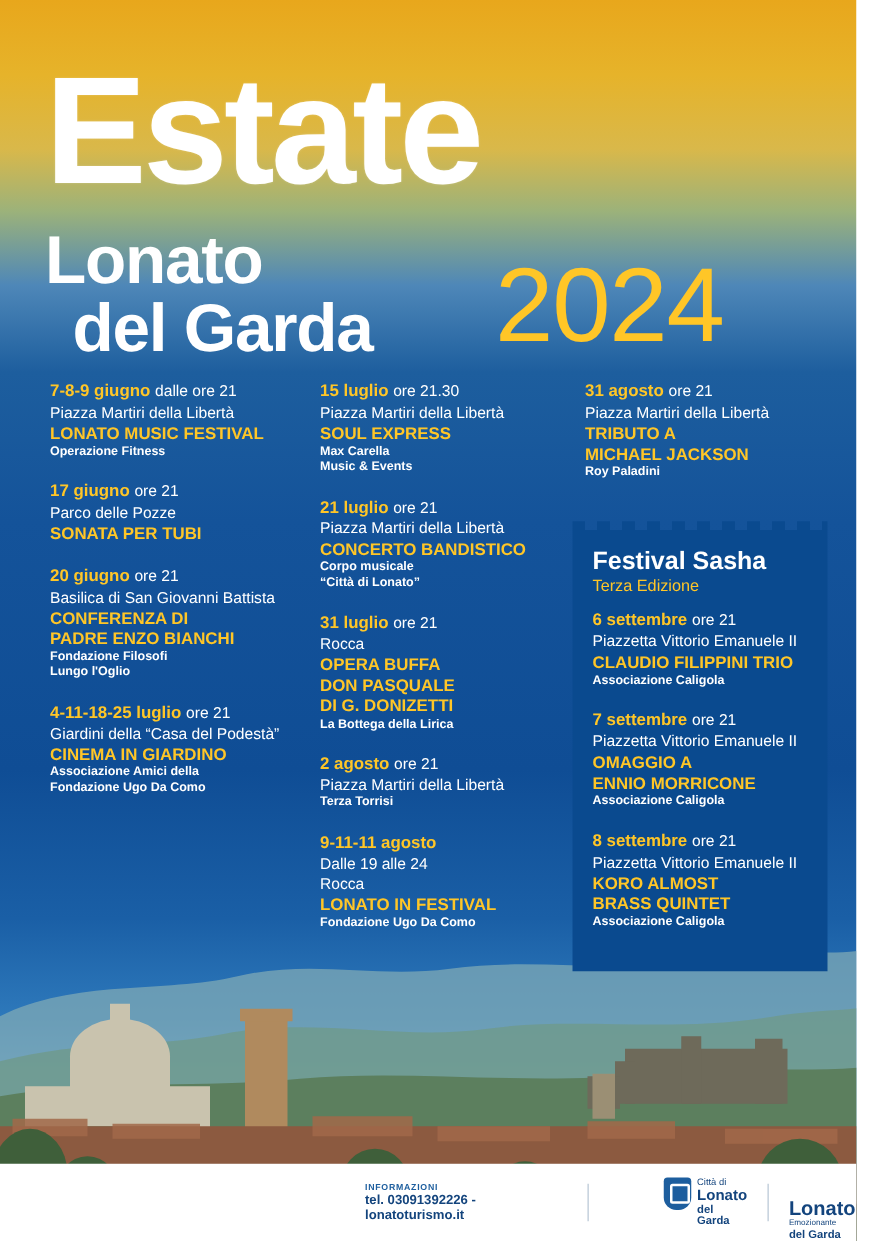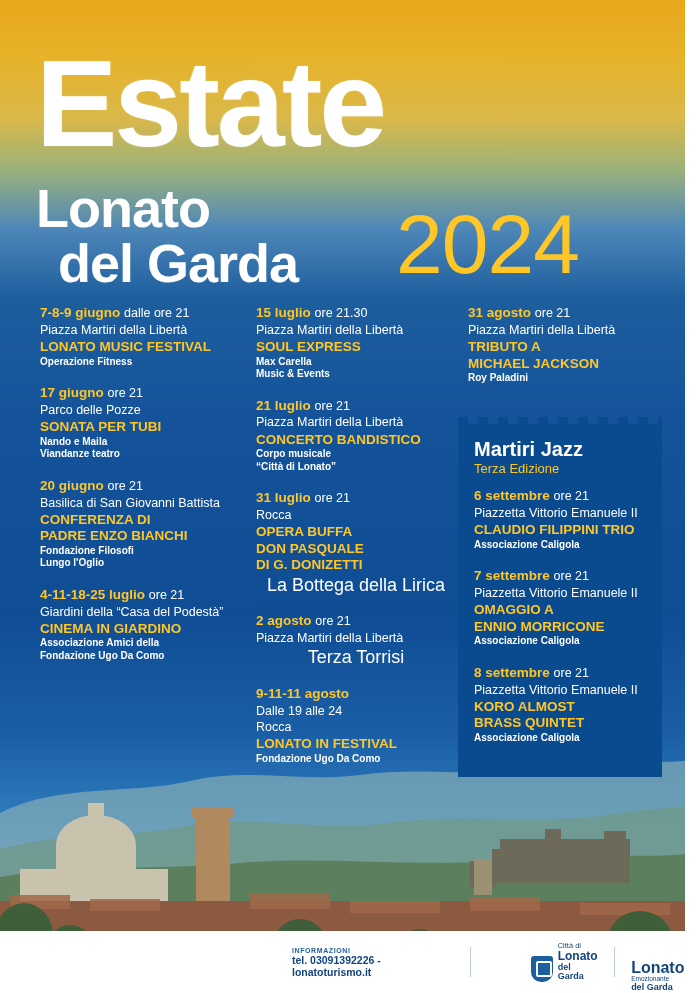--- a/index.html
+++ b/index.html
@@ -67,21 +67,21 @@
     font-size: 13.5px; font-weight: bold; color: #ffc627;
     line-height: 1.25;
   }
   .ev-date .time { font-weight: normal; color: #ffffff; font-size: 12.5px; }
   .ev-place { font-size: 12.5px; color: #ffffff; line-height: 1.3; }
   .ev-title {
     font-size: 13.5px; font-weight: bold; color: #ffc627;
     line-height: 1.22; margin-top: 1px;
   }
   .ev-sub { font-size: 10px; font-weight: bold; color: #ffffff; line-height: 1.25; }
-  .ev-sub-light { font-size: 18px; font-weight: normal; color: #ffffff; line-height: 1.25; text-align: center; }
+  .ev-sub-light { font-size: 10px; font-weight: bold; color: #ffffff; line-height: 1.25; }
 
   
   .jazz {
     position: absolute; left: 458px; top: 424px;
     width: 204px; padding: 14px 14px 16px 16px;
     background: #0a4a8f;
   }
   .jazz::before {
     content: ""; position: absolute; left: 0; top: -7px; width: 204px; height: 7px;
     background:
@@ -96,21 +96,21 @@
     background: #ffffff; display: flex; align-items: center;
   }
   .footer-inner {
     display: flex; align-items: center; gap: 16px; margin-left: 292px;
   }
   .info-label {
     font-size: 7px; color: #1d5e9e; letter-spacing: 0.6px; font-weight: bold;
   }
   .info-text { font-size: 10.5px; color: #13447d; font-weight: bold; }
   .divider { width: 1px; height: 30px; background: #b9c7d6; }
-  .logo-comune { display: flex; align-items: flex-end; gap: 5px; margin-left: 44px; }
+  .logo-comune { display: flex; align-items: flex-start; gap: 5px; margin-left: 44px; }
   .crest {
     width: 22px; height: 26px; background: #1d5e9e;
     border-radius: 3px 3px 10px 10px; position: relative;
   }
   .crest::after {
     content: ""; position: absolute; left: 5px; top: 5px; width: 12px; height: 12px;
     border: 2px solid #ffffff; border-radius: 2px;
   }
   .comune-txt { line-height: 1.05; }
   .comune-txt .c1 { font-size: 7.5px; color: #13447d; }
@@ -196,21 +196,20 @@
       <div class="event">
         <div class="ev-date"><span>7-8-9 giugno</span> <span class="time">dalle ore 21</span></div>
         <div class="ev-place">Piazza Martiri della Libertà</div>
         <div class="ev-title">LONATO MUSIC FESTIVAL</div>
         <div class="ev-sub">Operazione Fitness</div>
       </div>
       <div class="event">
         <div class="ev-date"><span>17 giugno</span> <span class="time">ore 21</span></div>
         <div class="ev-place">Parco delle Pozze</div>
         <div class="ev-title">SONATA PER TUBI</div>
-        <div class="ev-sub">Nando e Maila<br>Viandanze teatro</div>
       </div>
       <div class="event">
         <div class="ev-date"><span>20 giugno</span> <span class="time">ore 21</span></div>
         <div class="ev-place">Basilica di San Giovanni Battista</div>
         <div class="ev-title">CONFERENZA DI<br>PADRE ENZO BIANCHI</div>
         <div class="ev-sub">Fondazione Filosofi<br>Lungo l'Oglio</div>
       </div>
       <div class="event">
         <div class="ev-date"><span>4-11-18-25 luglio</span> <span class="time">ore 21</span></div>
         <div class="ev-place">Giardini della “Casa del Podestà”</div>
@@ -255,21 +254,21 @@
       <div class="event">
         <div class="ev-date"><span>31 agosto</span> <span class="time">ore 21</span></div>
         <div class="ev-place">Piazza Martiri della Libertà</div>
         <div class="ev-title">TRIBUTO A<br>MICHAEL JACKSON</div>
         <div class="ev-sub">Roy Paladini</div>
       </div>
     </div>
   </div>
 
   <div class="jazz">
-    <div class="jazz-title">Martiri Jazz</div>
+    <div class="jazz-title">Festival Sasha</div>
     <div class="jazz-sub">Terza Edizione</div>
 
     <div class="event">
       <div class="ev-date"><span>6 settembre</span> <span class="time">ore 21</span></div>
       <div class="ev-place">Piazzetta Vittorio Emanuele II</div>
       <div class="ev-title">CLAUDIO FILIPPINI TRIO</div>
       <div class="ev-sub">Associazione Caligola</div>
     </div>
     <div class="event">
       <div class="ev-date"><span>7 settembre</span> <span class="time">ore 21</span></div>

